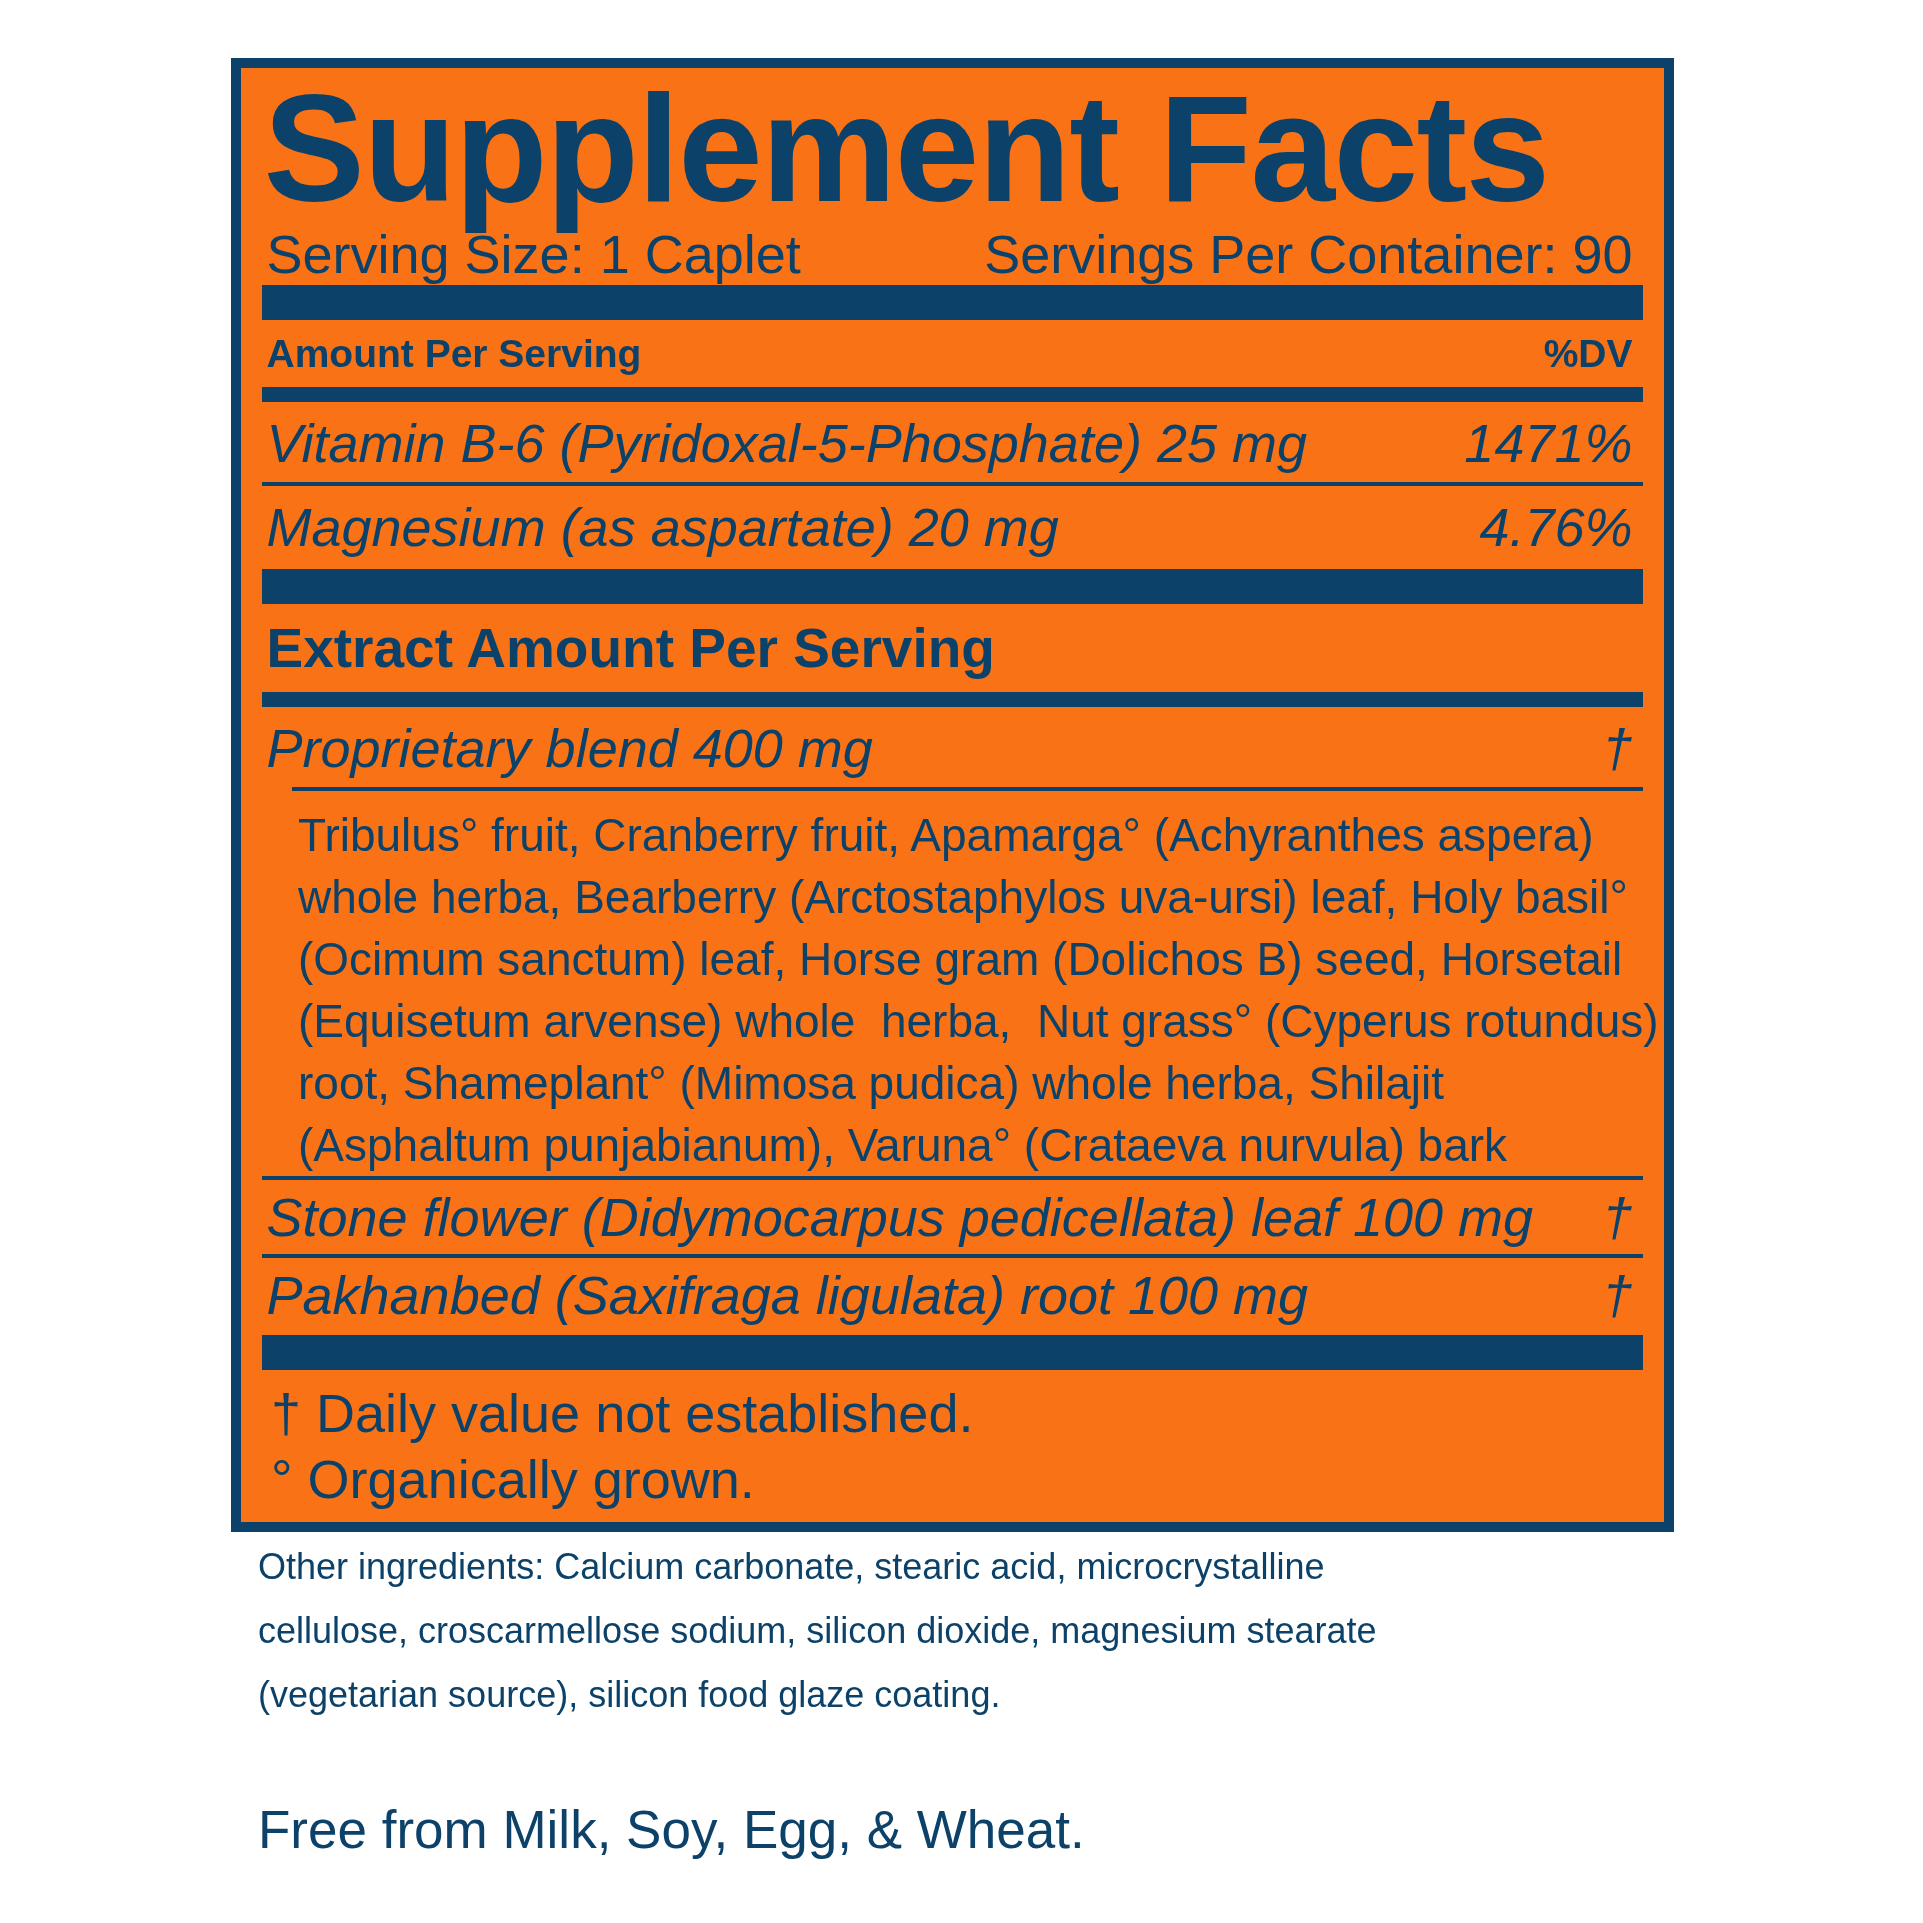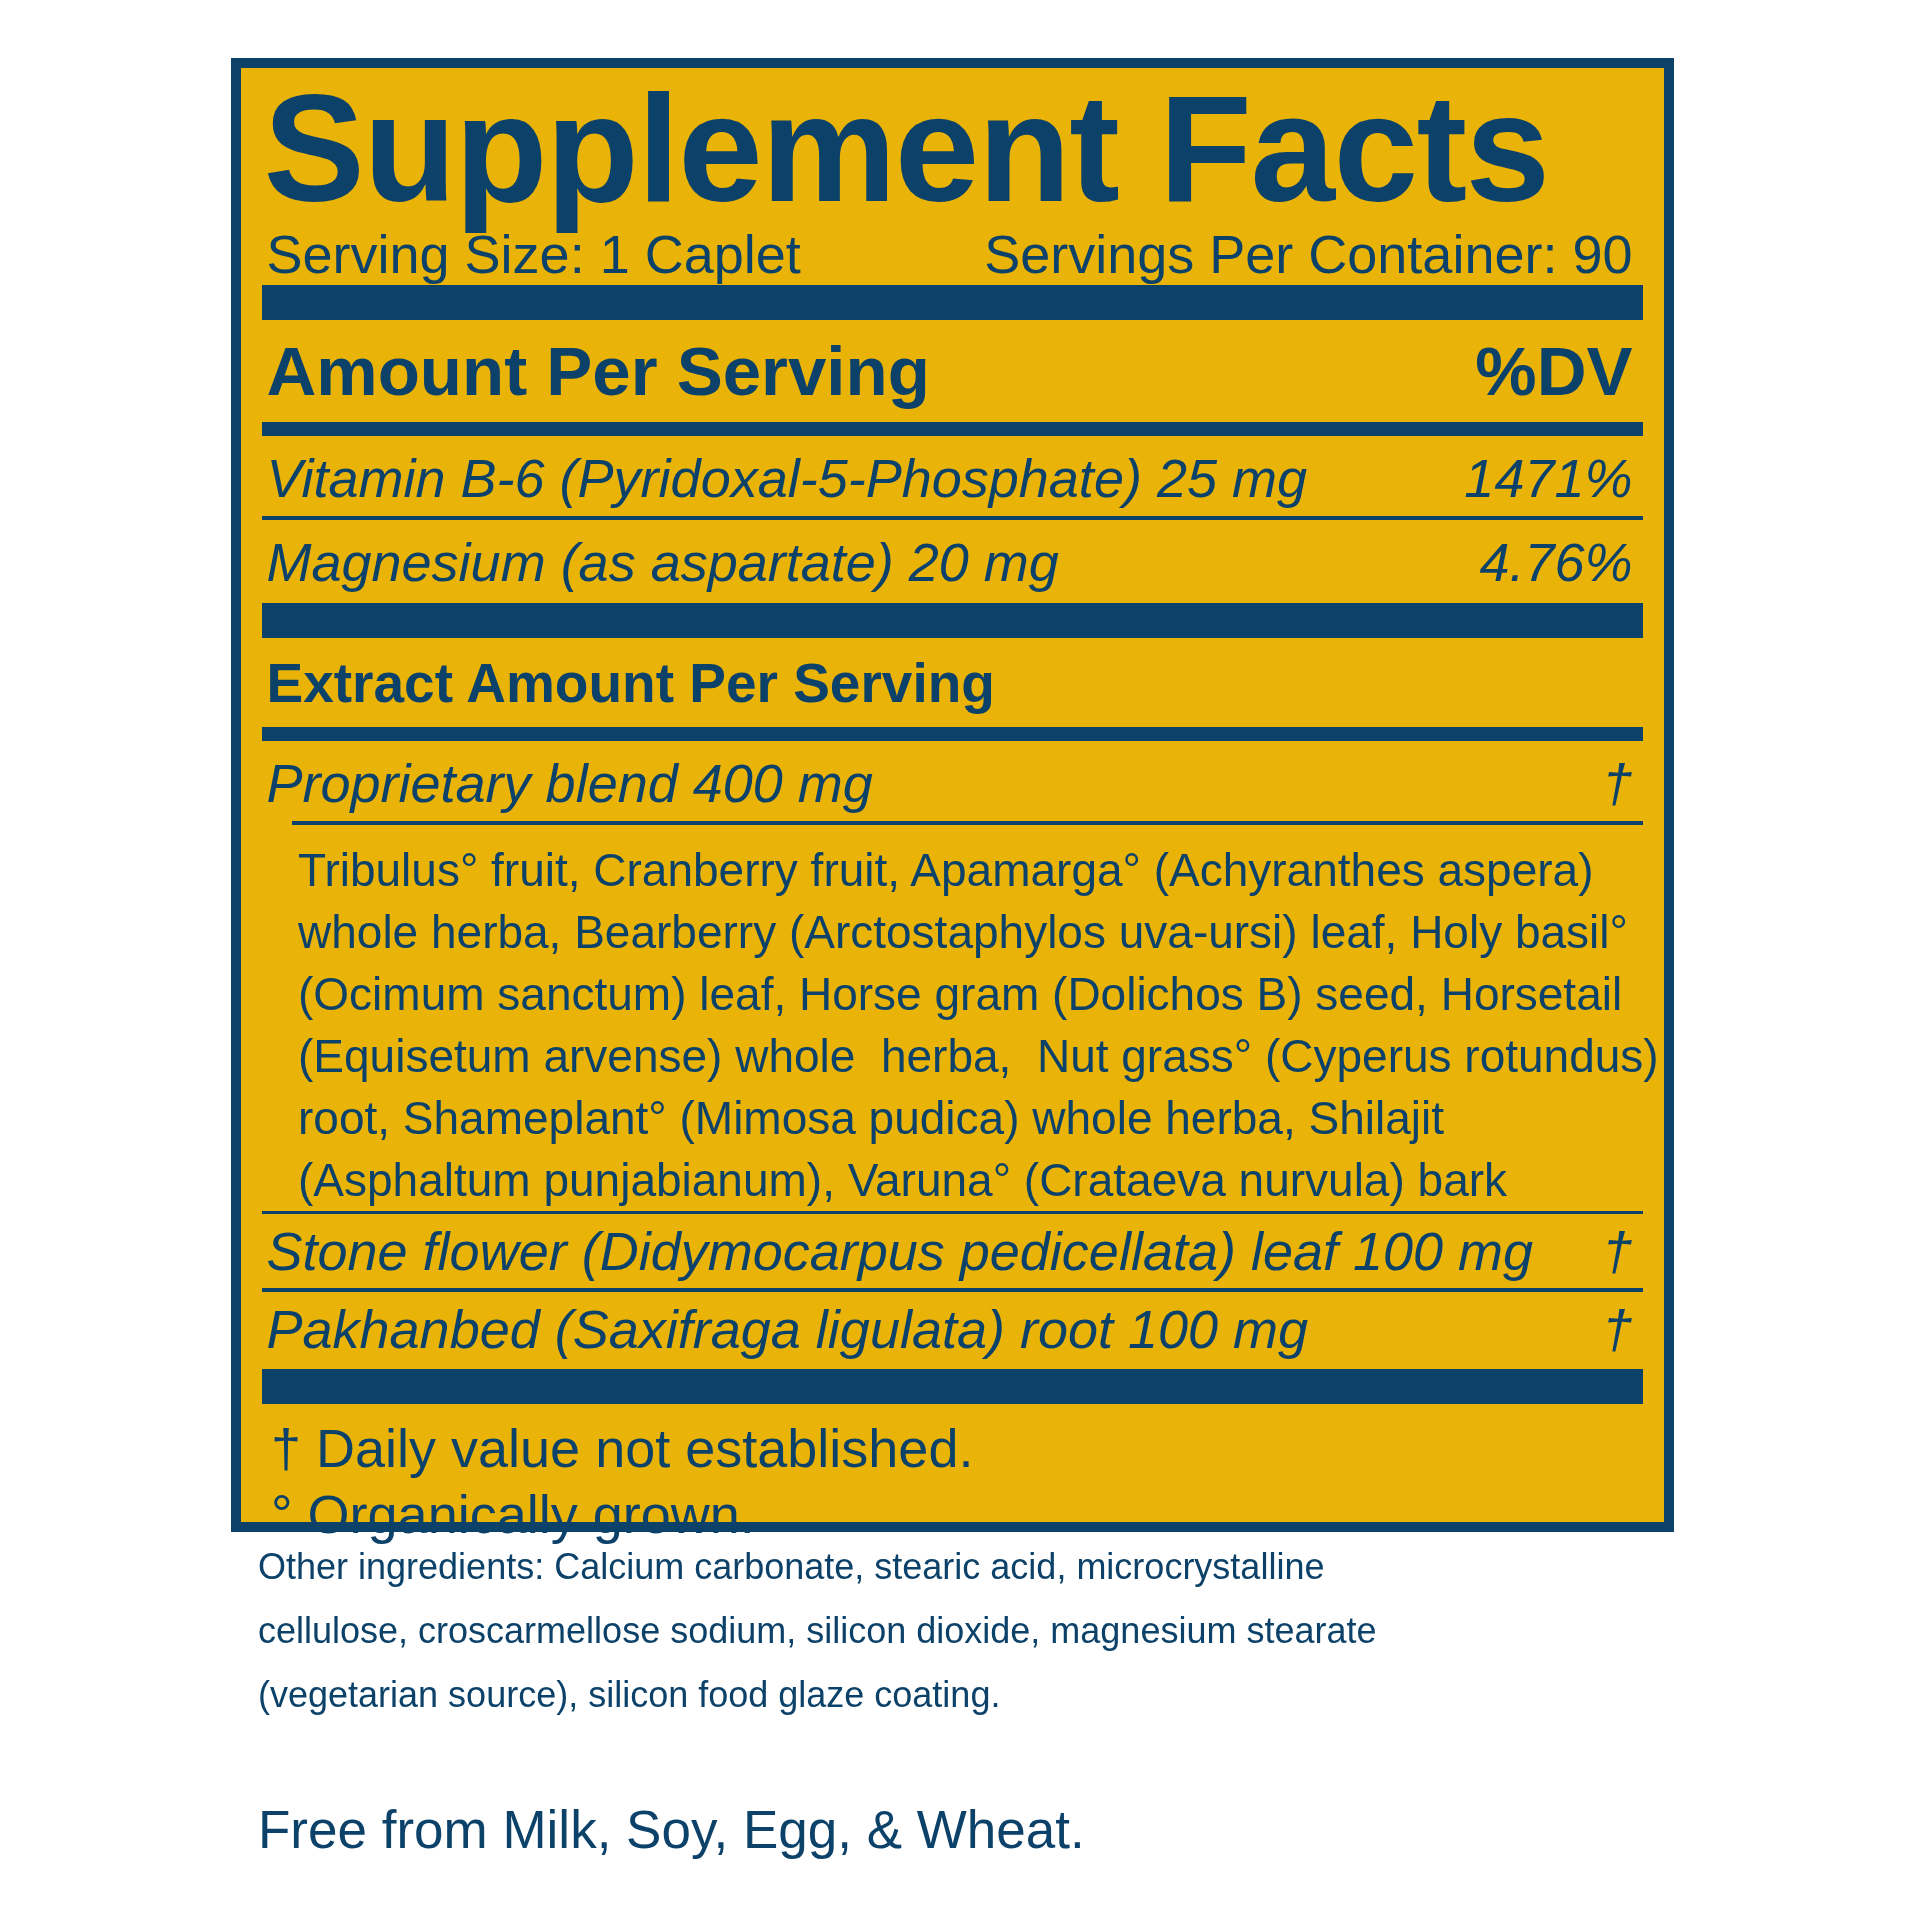--- a/index.html
+++ b/index.html
@@ -20,21 +20,21 @@
   }
   .label-box {
     position: absolute;
     left: 231px;
     top: 58px;
     width: 1443px;
     height: 1474px;
     border: 10.5px solid #0c4269;
     box-sizing: border-box;
     padding: 0 21px;
-    background: #eab308;
+    background: #f97316;
   }
   .sf-title {
     font-size: 152px;
     font-weight: bold;
     line-height: 0.95;
     letter-spacing: -1.5px;
     margin: 7.5px 0 0 1.5px;
     white-space: nowrap;
   }
   .serving-row {
@@ -55,21 +55,21 @@
   .hairline {
     background: #0c4269;
     height: 3.8px;
     width: 100%;
   }
   .hairline.indented { width: calc(100% - 30px); margin-left: 30px; }
   .col-header-row {
     display: flex;
     justify-content: space-between;
     align-items: flex-end;
-    font-size: 69px;
+    font-size: 39px;
     font-weight: bold;
     line-height: 1.15;
     margin-top: 12px;
     margin-bottom: 10.5px;
     padding: 0 10.5px 0 4.5px;
   }
   .nutrient-row {
     display: flex;
     justify-content: space-between;
     align-items: baseline;

